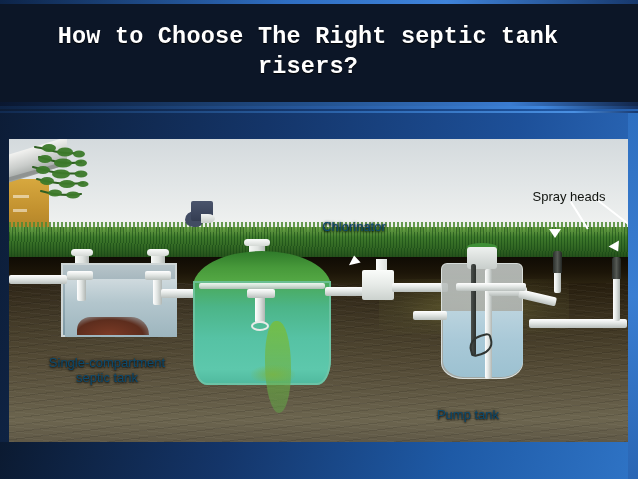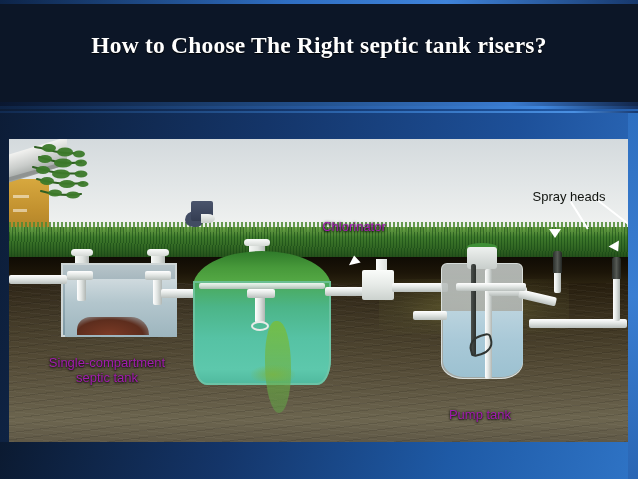--- a/index.html
+++ b/index.html
@@ -39,32 +39,31 @@
     background: linear-gradient(90deg, #0d2448 0%, #2f6ec2 45%, #3f83da 70%, #17386c 100%);
   }
   #header-rule-bottom {
     position: absolute;
     left: 0; top: 102px;
     width: 638px; height: 4px;
     background: linear-gradient(90deg, #0a1730 0%, #23528f 50%, #3a7bd0 80%, #12264a 100%);
   }
   #title {
     position: absolute;
-    left: 30px;
+    left: 19px;
     top: 22px;
     width: 578px;
     text-align: center;
     color: #ffffff;
-    font-family: Liberation Serif, serif;
+    font-family: Liberation Mono, monospace;
     font-weight: bold;
     font-size: 23.5px;
     line-height: 30px;
     letter-spacing: 0.2px;
     text-shadow: 0 1px 1px rgba(0,0,0,0.9);
-    margin-top: 8px;
   }
 
   
   #strip-a {
     position: absolute; left: 0; top: 106px;
     width: 638px; height: 3px;
     background: linear-gradient(90deg, #0e2344 0%, #2a5fa8 55%, #3f86dd 85%, #163262 100%);
   }
   #strip-b {
     position: absolute; left: 0; top: 111px;
@@ -322,21 +321,21 @@
     position: absolute;
     width: 0; height: 0;
     border-left: 6px solid transparent;
     border-right: 6px solid transparent;
     border-top: 9px solid #ffffff;
   }
 
   
   .lab {
     position: absolute;
-    color: #a21caf;
+    color: #0c4a6e;
     font-family: "Liberation Sans", sans-serif;
     font-size: 13px;
     line-height: 15px;
     text-align: center;
     text-shadow: 0 1px 2px rgba(0,0,0,.85), 0 0 3px rgba(0,0,0,.6);
     white-space: pre-line;
   }
   .lab-dark {
     position: absolute;
     color: #10130f;
@@ -491,21 +490,21 @@
 
     <div class="arrow-line" style="left:562px; top:62px; width:32px; transform:rotate(58deg);"></div>
     <div class="arrow-head-down" style="left:540px; top:90px;"></div>
     <div class="arrow-line" style="left:586px; top:58px; width:78px; transform:rotate(38deg);"></div>
     <div class="arrow-head-down" style="left:601px; top:104px; transform:rotate(-30deg);"></div>
 
     <div class="lab-dark" style="left:505px; top:50px; width:110px;">Spray heads</div>
     <div class="lab" style="left:295px; top:80px; width:100px;">Chlorinator</div>
     <div class="lab" style="left:18px; top:216px; width:160px;">Single-compartment
 septic tank</div>
-    <div class="lab" style="left:416px; top:268px; width:110px;">Pump tank</div>
+    <div class="lab" style="left:404px; top:268px; width:110px;">Pump tank</div>
 
   </div>
 
   <div id="bottom-band"></div>
   <div id="left-band"></div>
   <div id="right-band"></div>
 
 </div>
 
 </body></html>

